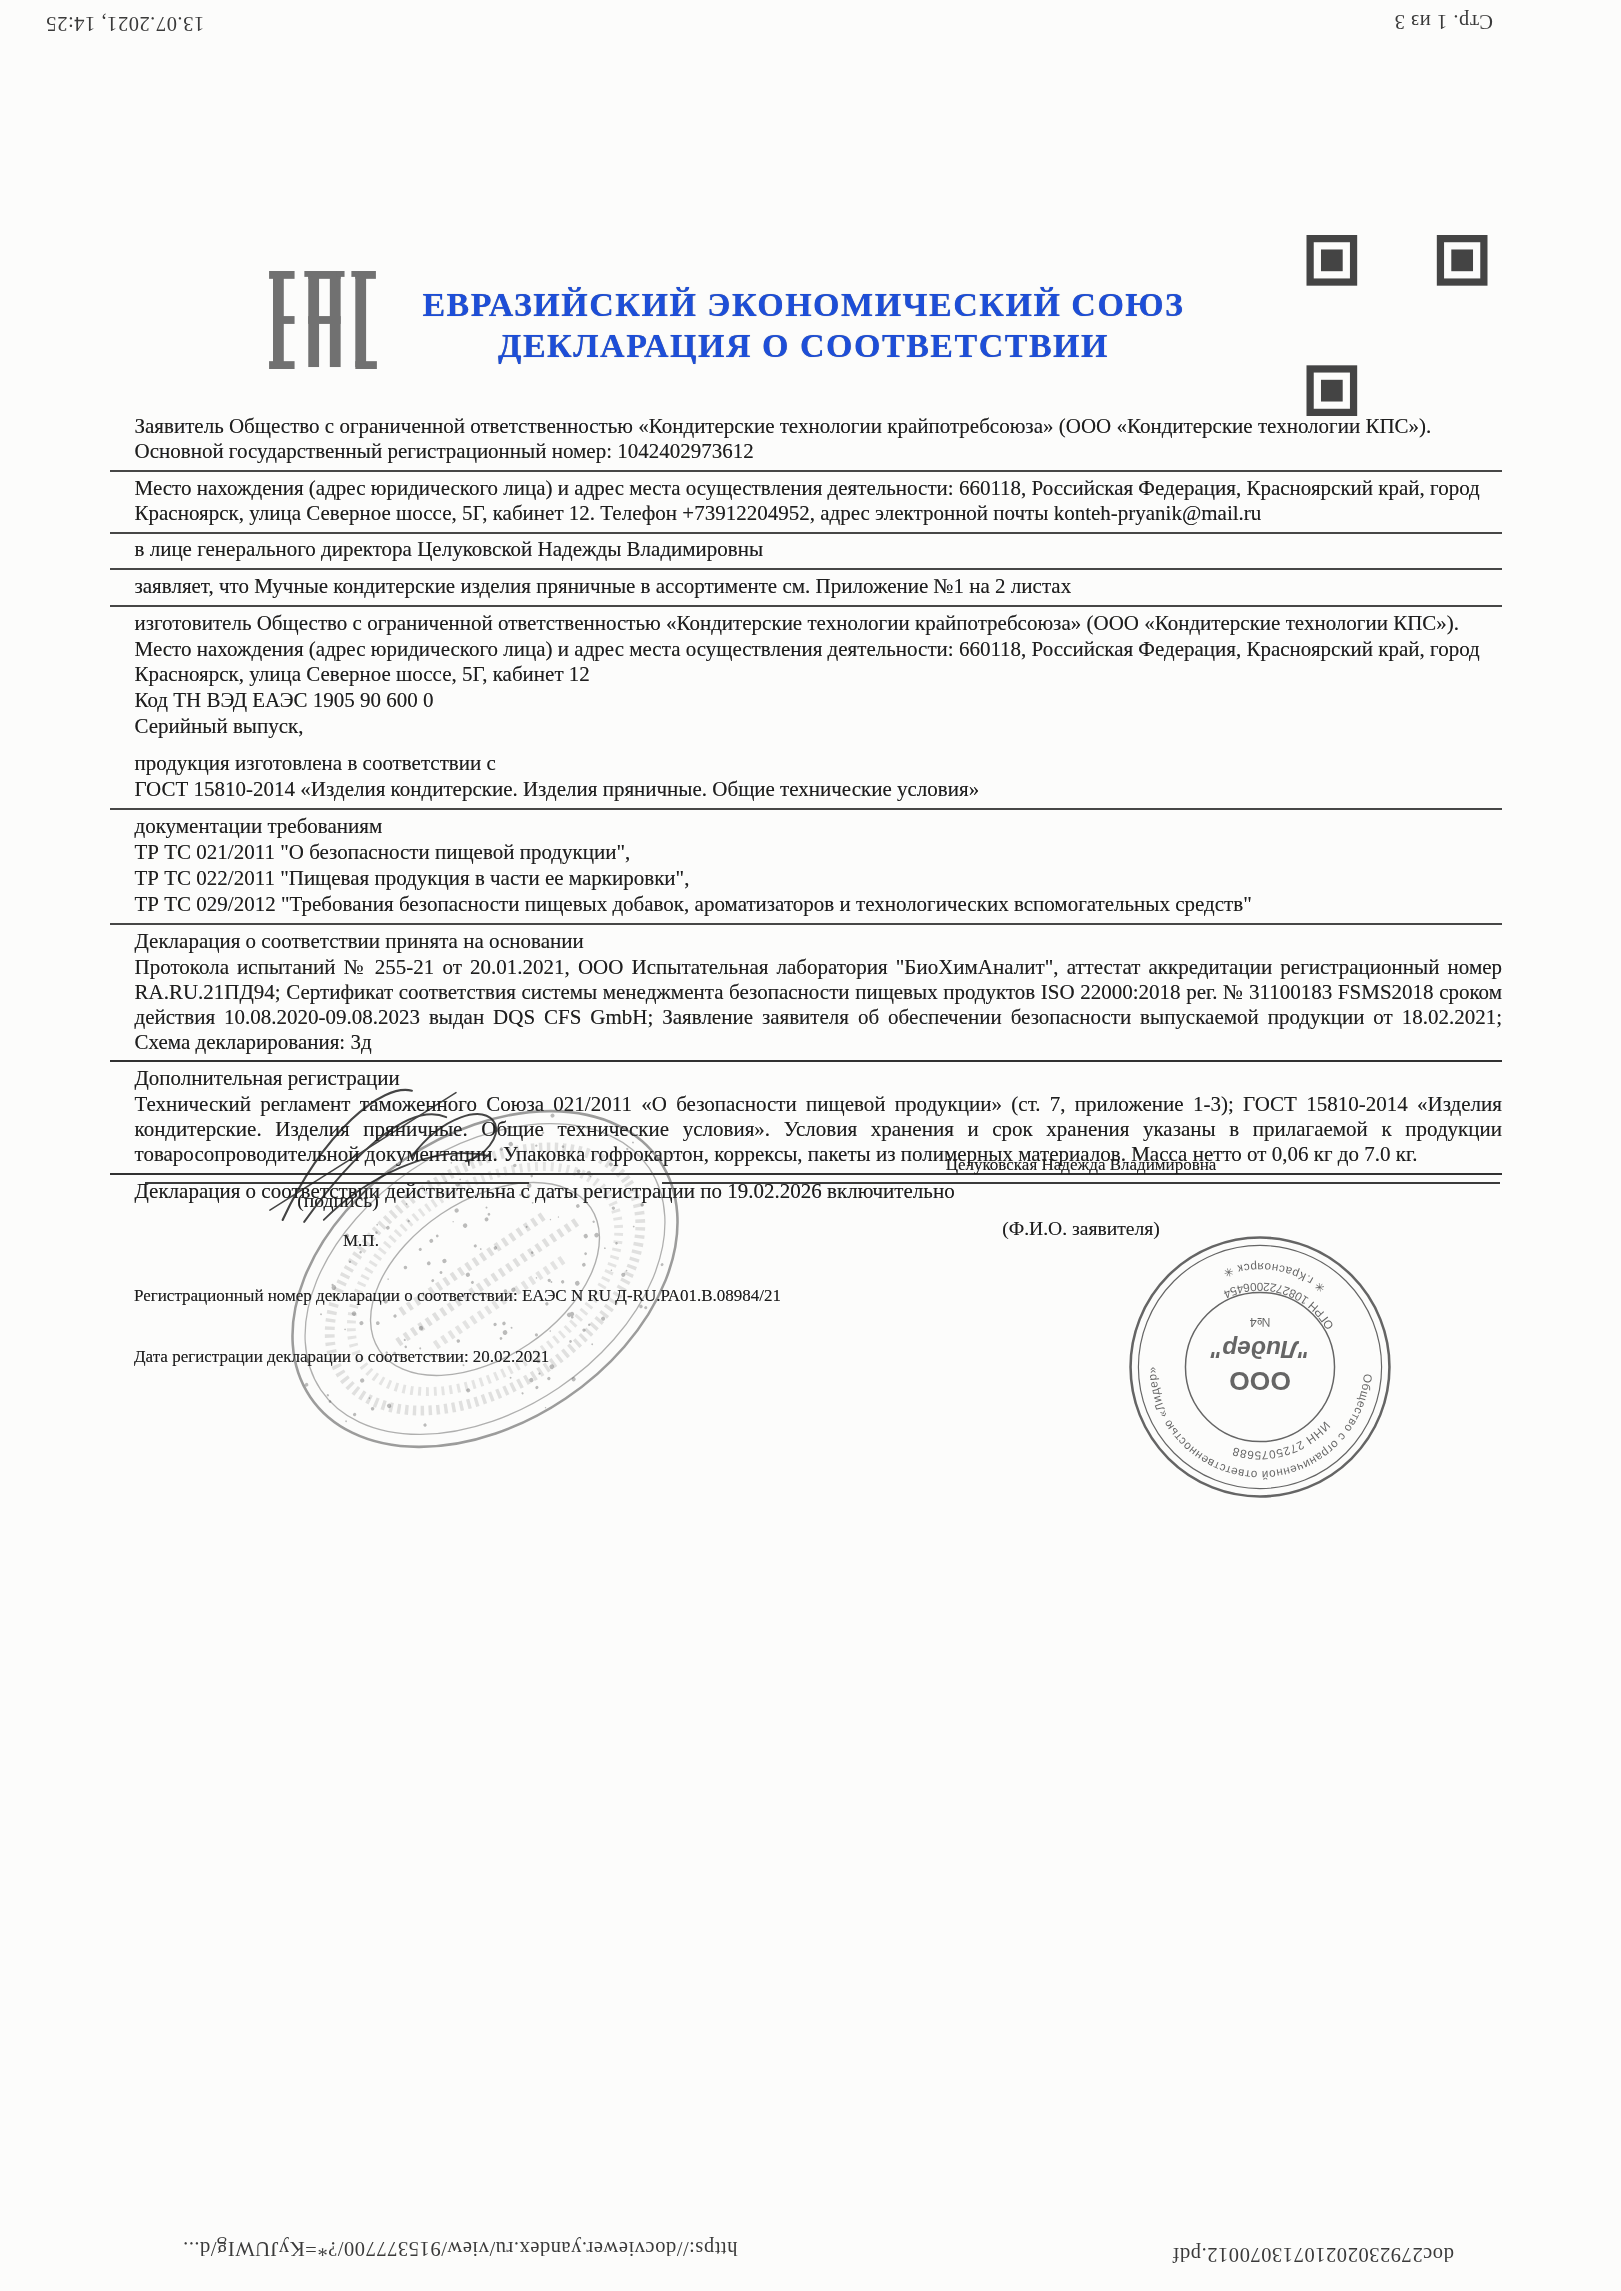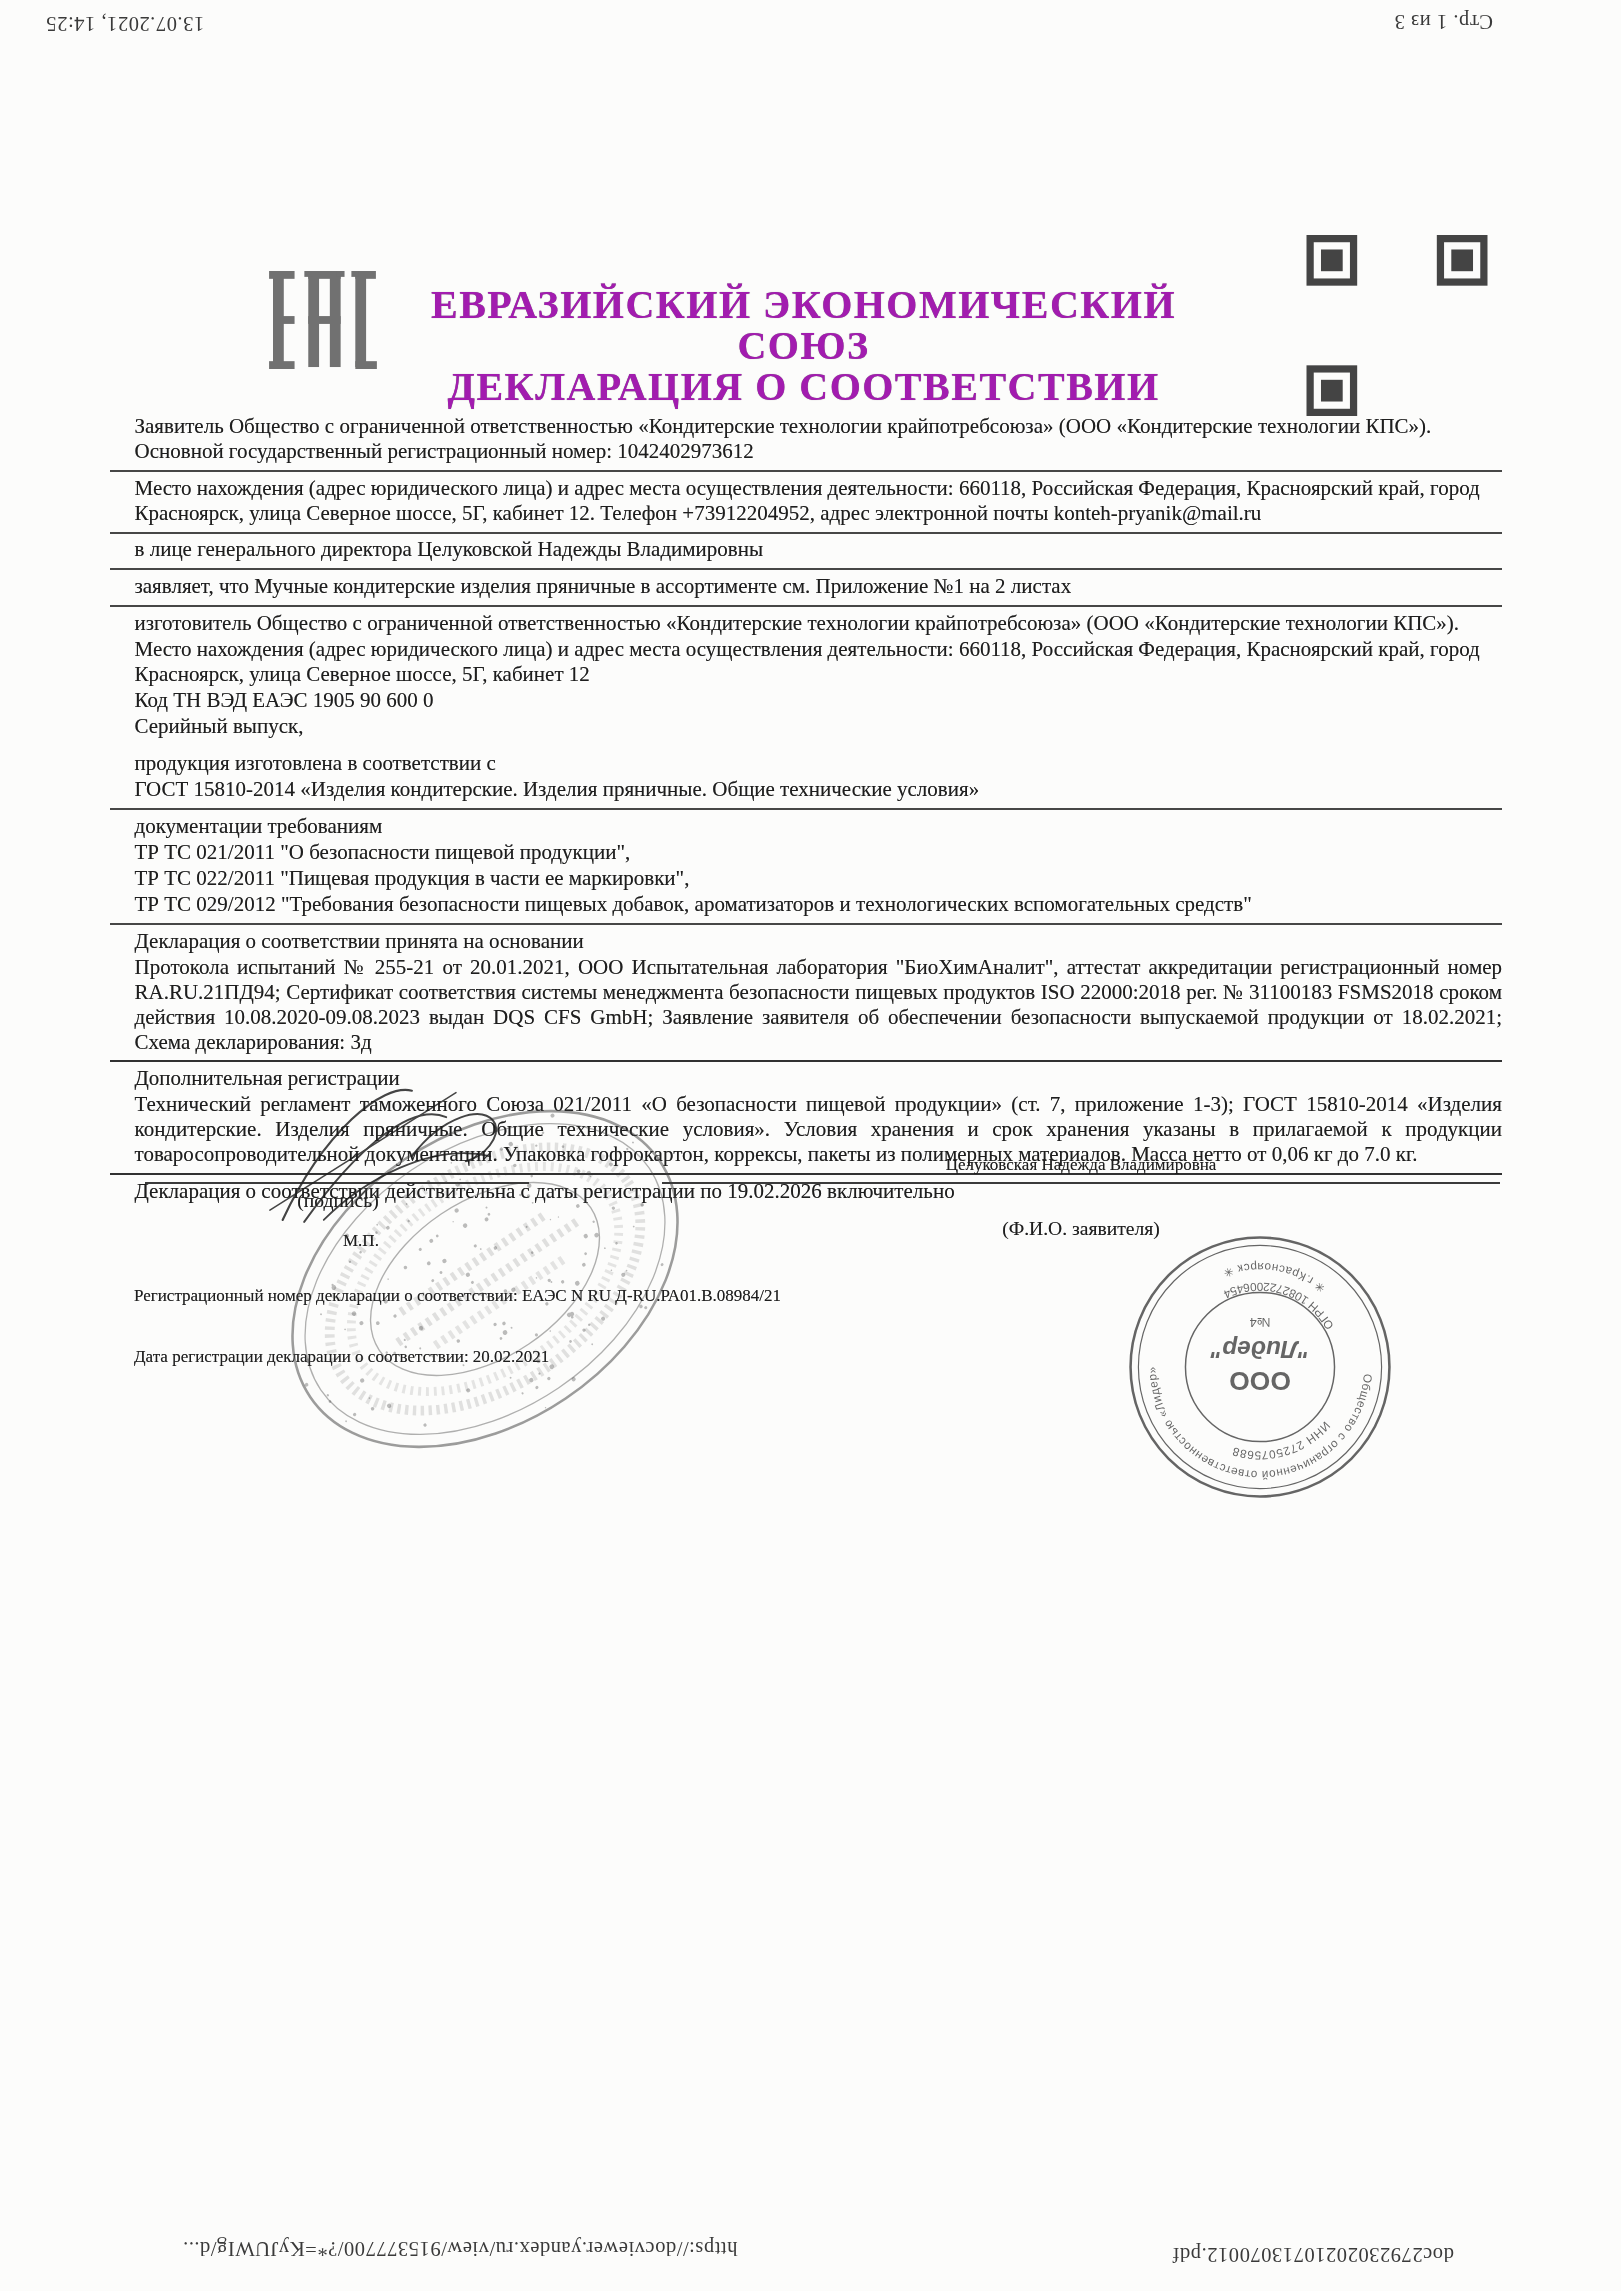--- a/index.html
+++ b/index.html
@@ -3,21 +3,21 @@
 <meta charset="utf-8">
 <style>
   html,body{margin:0;padding:0;background:#e8e8e8;}
   #page{position:relative;width:1621px;height:2292px;background:#fcfcfb;overflow:hidden;
         font-family:"Liberation Serif","DejaVu Serif",serif;color:#1e1e1e;}
   .abs{position:absolute;}
   .flip{transform:rotate(180deg);}
   .margin-note{font-size:20.6px;color:#3a3a3a;letter-spacing:0.5px;white-space:nowrap;}
   
   #title-block{left:382px;top:284px;width:843px;text-align:center;}
-  #title-block .t{font-weight:bold;font-size:40px;line-height:41px;letter-spacing:1.5px;color:#a21caf;
+  #title-block .t{font-weight:bold;font-size:34px;line-height:41px;letter-spacing:1.5px;color:#1d4ed8;
                   text-shadow:0 0 0.7px rgba(0,0,0,.55);}
   
   #doc-body{left:110px;top:410px;width:1392px;}
   .sec{padding:3.9px 0 5.9px 24.5px;border-bottom:2px solid rgba(25,25,25,.8);}
   .sec.nob{border-bottom:none;}
   .sec.thick{border-bottom:2.9px solid rgba(20,20,20,.88);}
   .par{font-size:21px;line-height:25px;text-shadow:0 0 0.6px rgba(0,0,0,.45);}
   .par+.par{margin-top:1px;}
   .justify{text-align:justify;}
   

